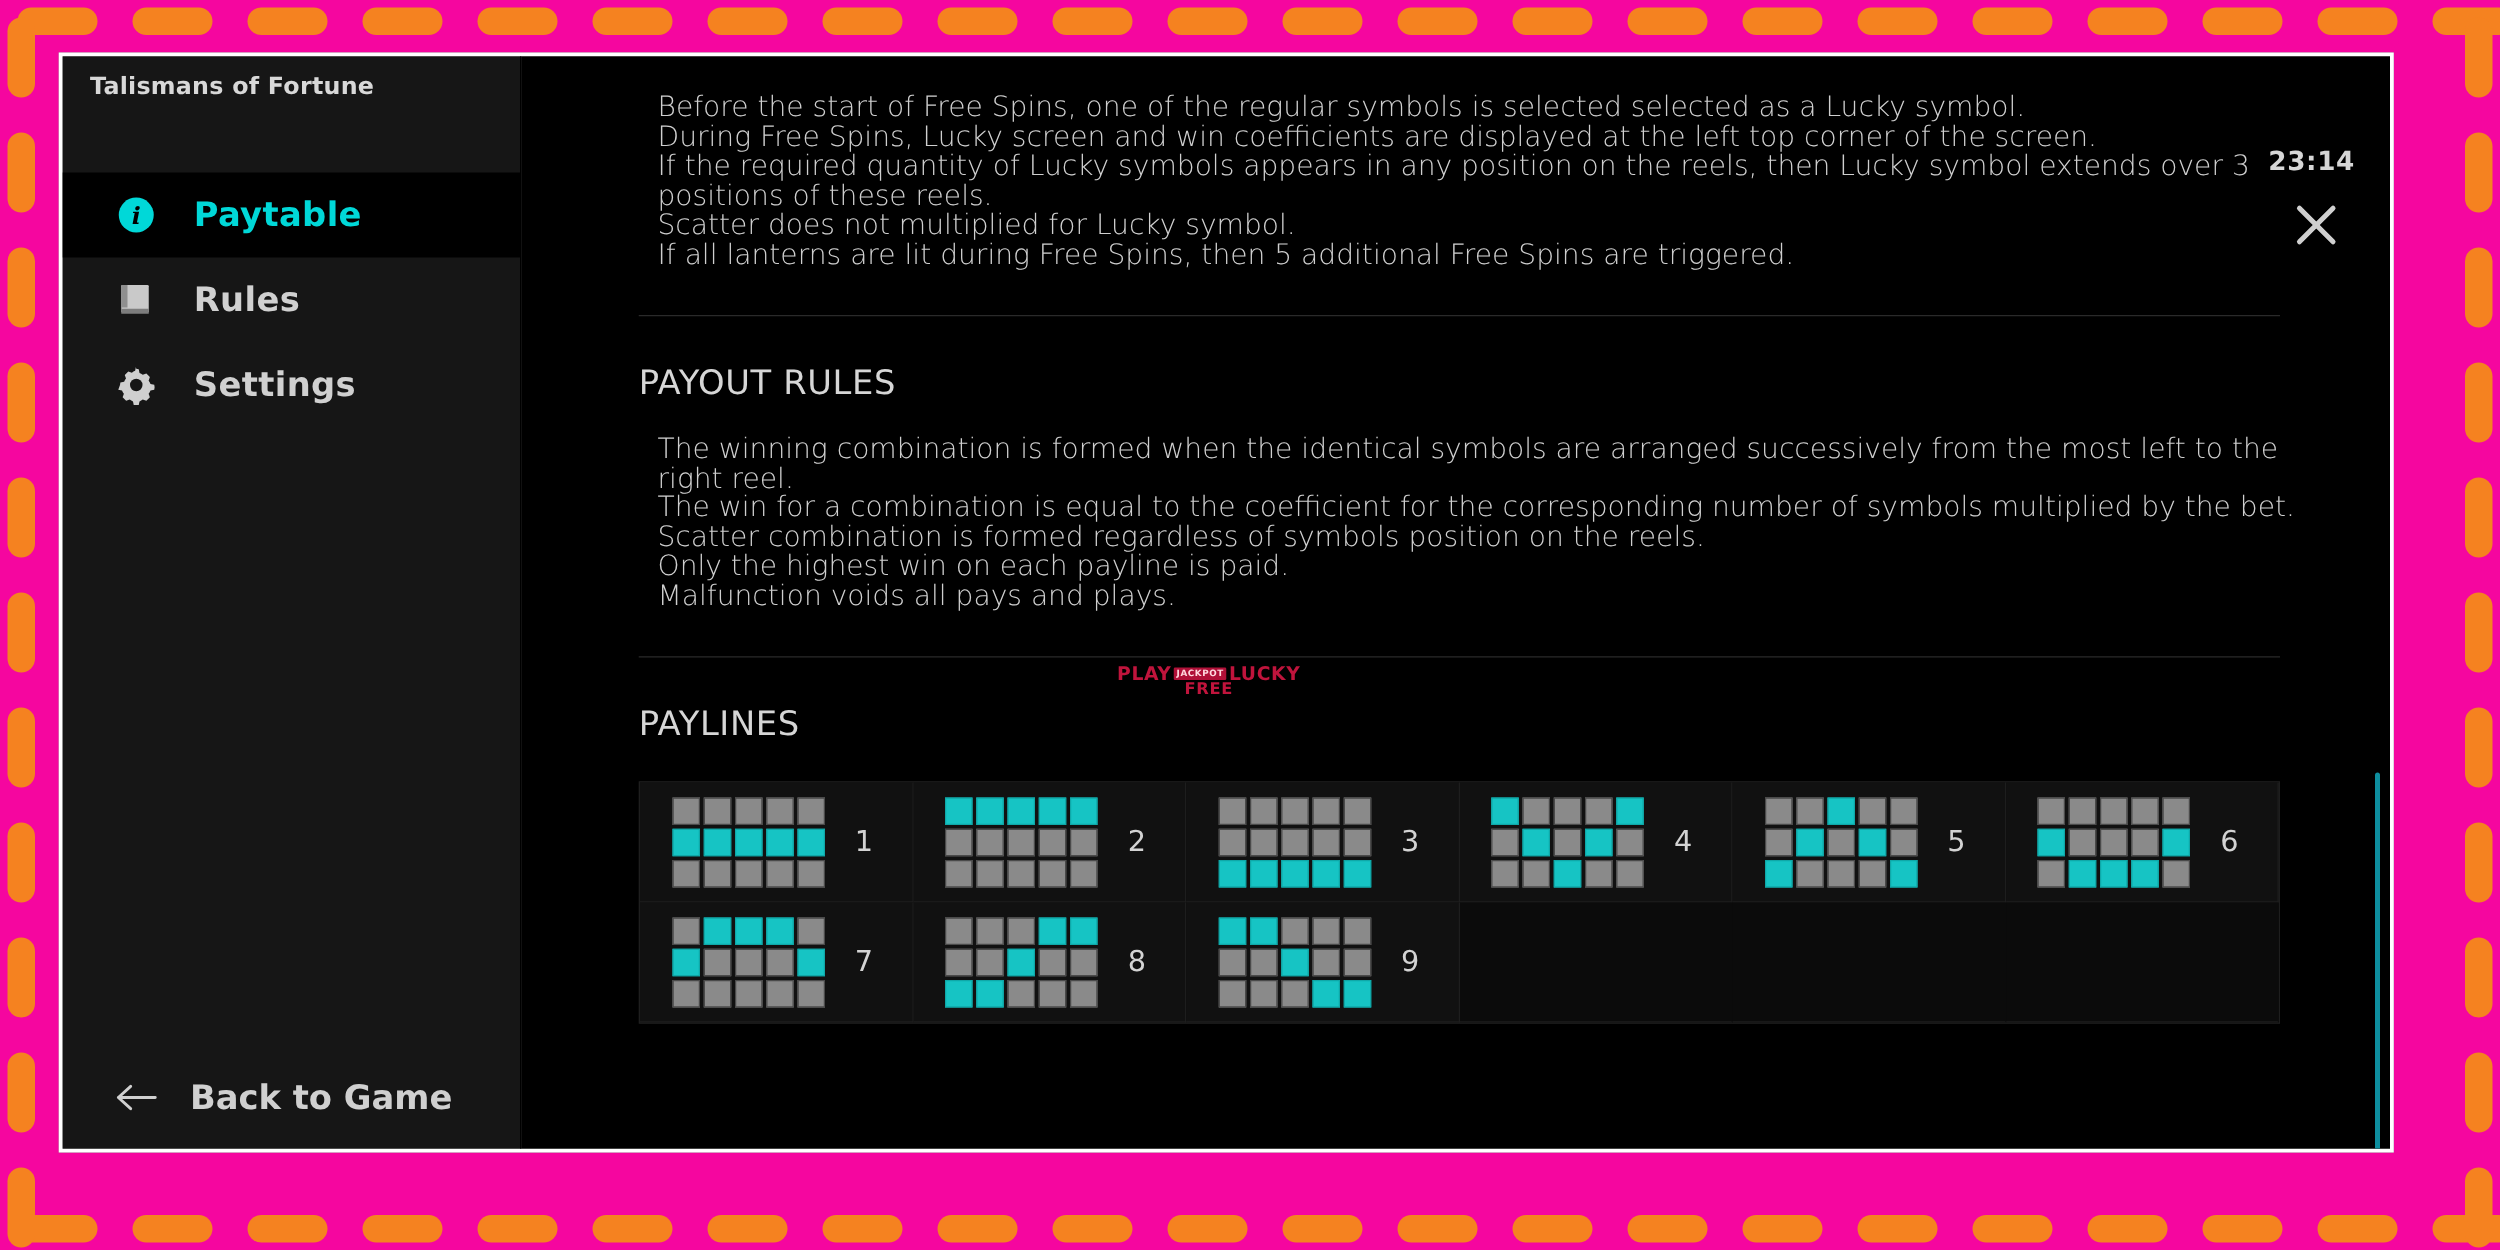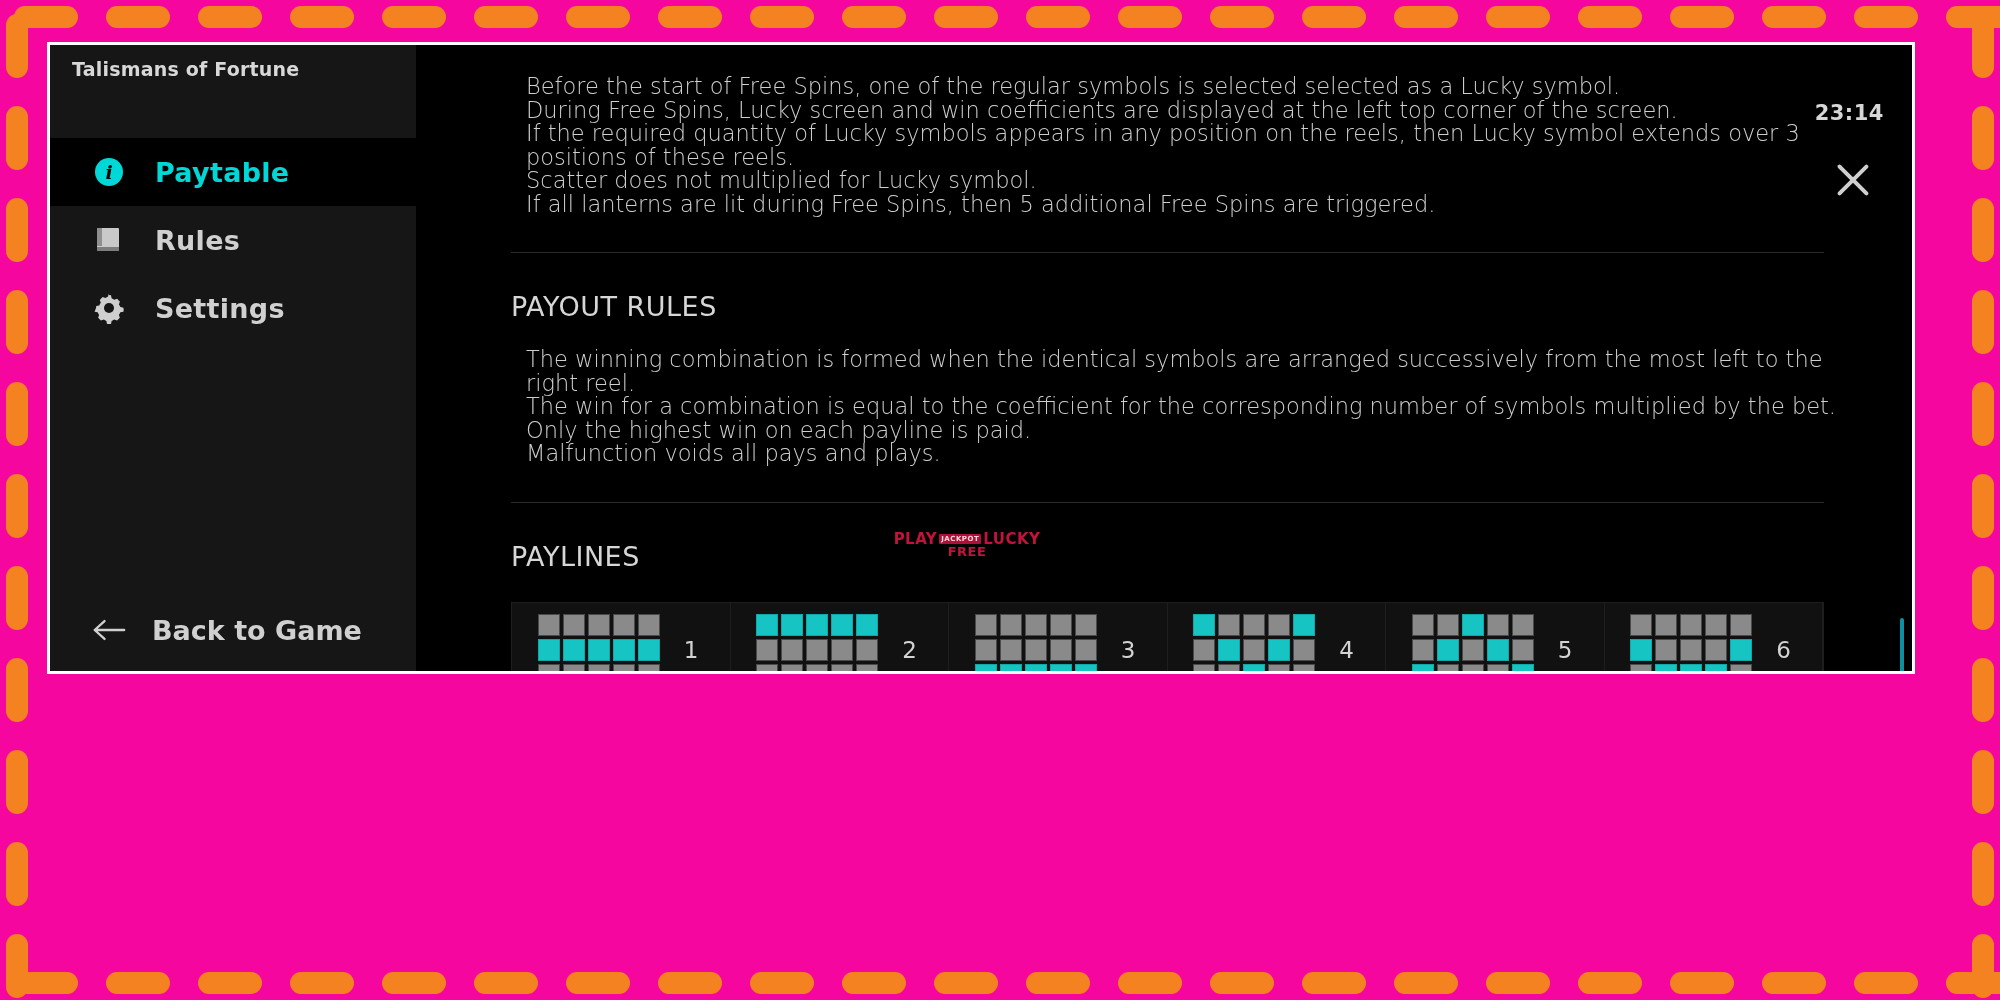--- a/index.html
+++ b/index.html
@@ -20,21 +20,21 @@
     background: #f58220;
     border-radius: 11px;
   }
   .dash.h { height: 22px; width: 64px; }
   .dash.v { width: 22px; height: 64px; }
 
   
   #window {
     position: absolute;
     left: 47px; top: 42px;
-    width: 1868px; height: 632px;
+    width: 1868px; height: 880px;
     background: #737373;
     border: 3px solid #ffffff;
     display: flex;
     overflow: hidden;
   }
 
   
   #sidebar {
     width: 367px;
     background: #161616;
@@ -93,21 +93,21 @@
 
   
   #main {
     position: relative;
     flex: 1 1 auto;
     background: #000;
     overflow: hidden;
   }
   #clock {
     position: absolute;
-    right: 28px; top: 68px;
+    right: 28px; top: 84px;
     transform: translateY(-50%);
     color: #d6d6d6;
     font-size: 21px;
     font-weight: bold;
     letter-spacing: .5px;
   }
   #close-btn {
     position: absolute;
     right: 36px; top: 112px;
     width: 46px; height: 46px;
@@ -379,20 +379,21 @@
         <p>If all lanterns are lit during Free Spins, then 5 additional Free Spins are triggered.</p>
       </div>
 
       <hr class="rule">
 
       <div class="section-title">PAYOUT RULES</div>
 
       <div class="para" style="margin-top:26px">
         <p>The winning combination is formed when the identical symbols are arranged successively from the most left to the right reel.</p>
         <p>The win for a combination is equal to the coefficient for the corresponding number of symbols multiplied by the bet.</p>
+        <p>Scatter combination is formed regardless of symbols position on the reels.</p>
         <p>Only the highest win on each payline is paid.</p>
         <p>Malfunction voids all pays and plays.</p>
       </div>
 
       <hr class="rule">
 
       <div class="section-title">PAYLINES</div>
 
       <div id="paylines-wrap">
           <div class="payline-cell">

